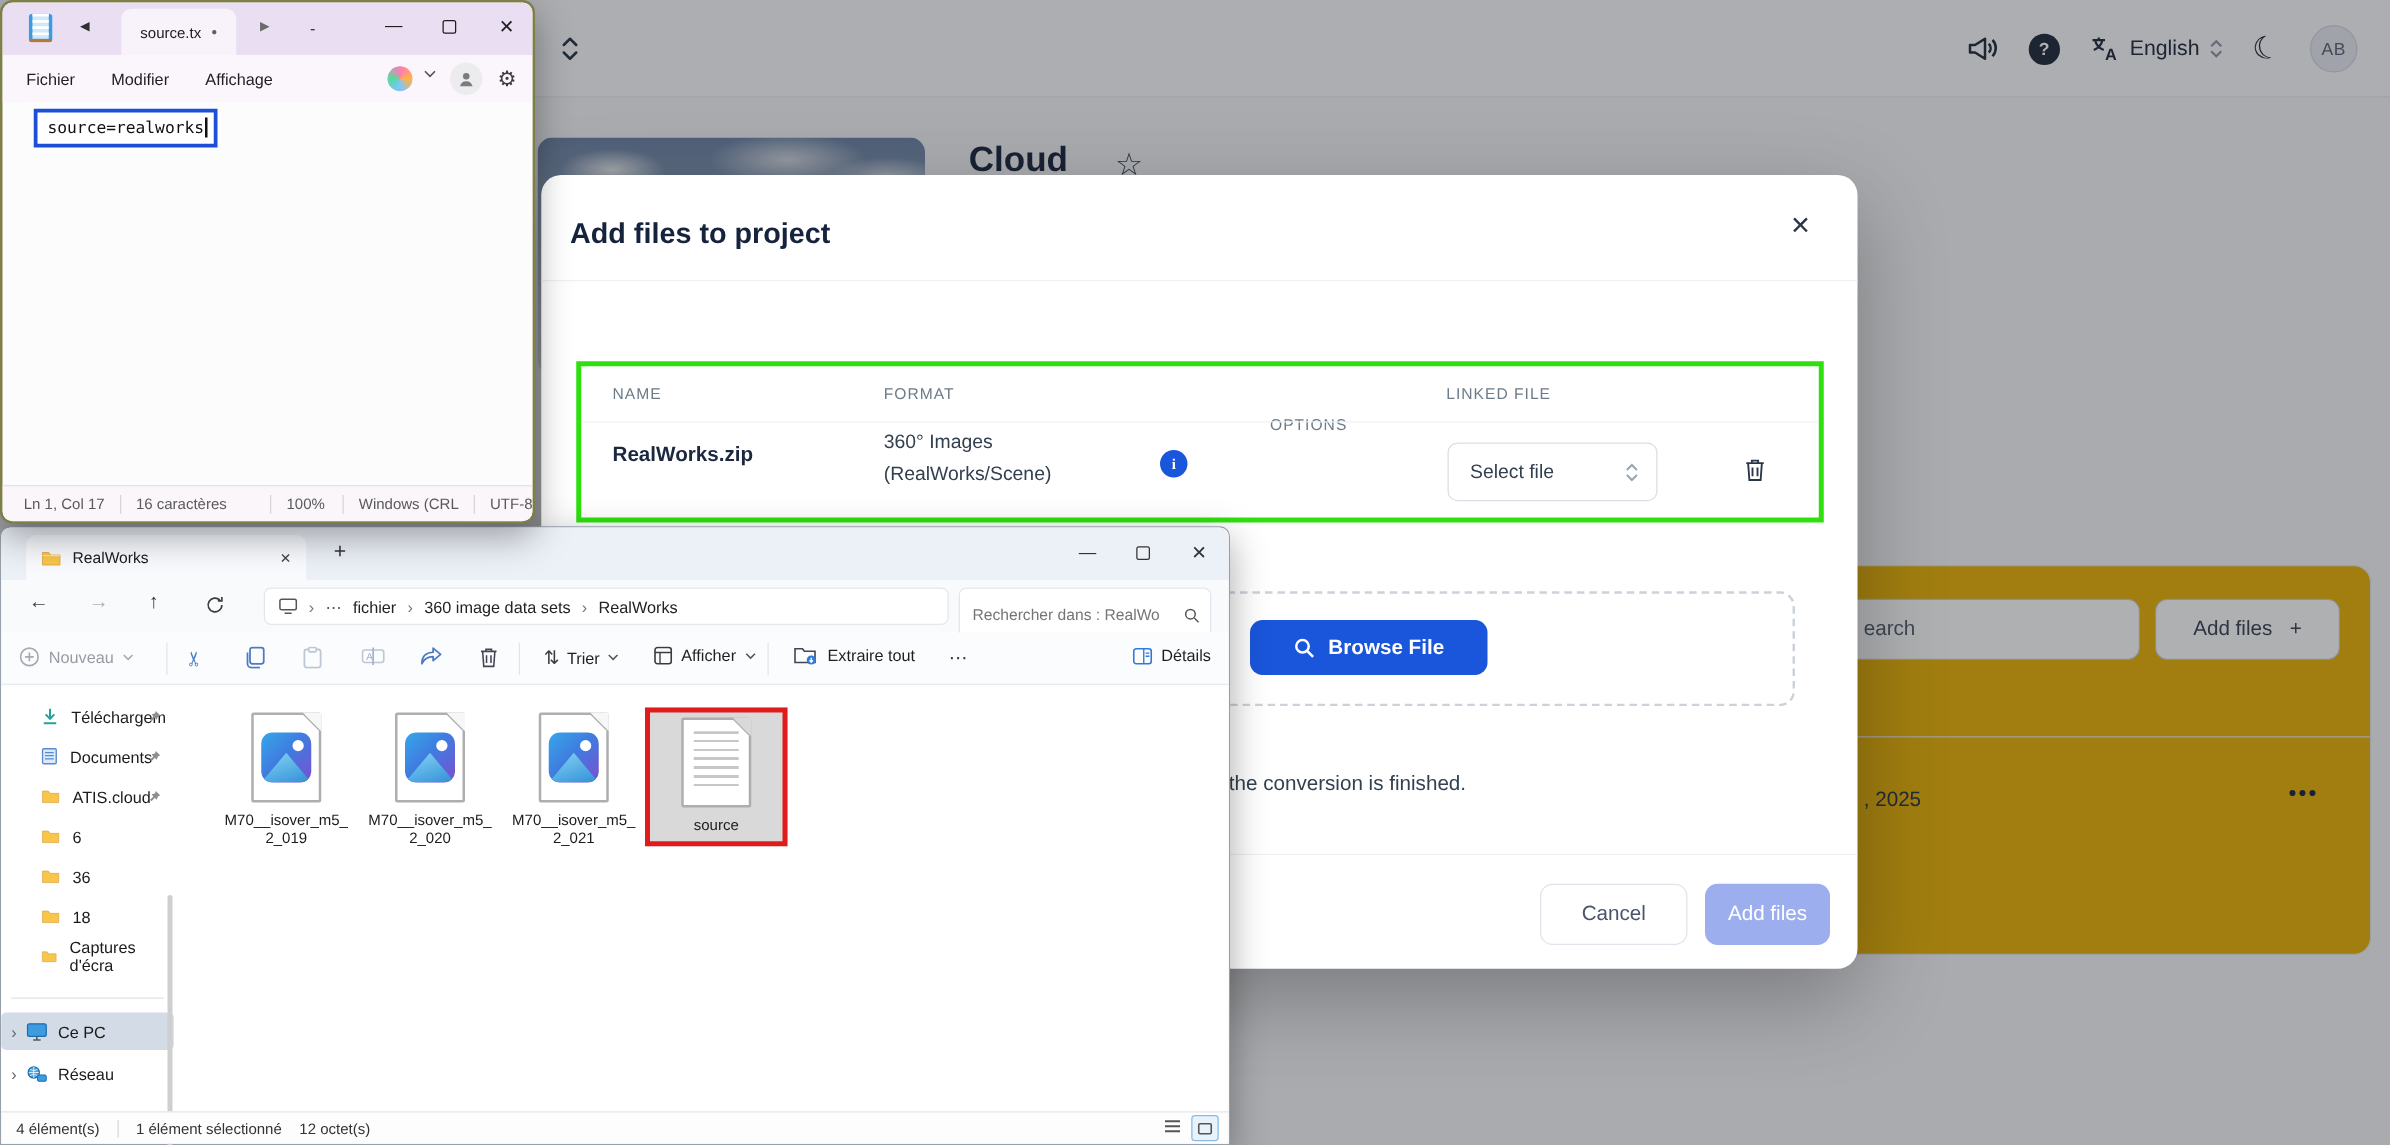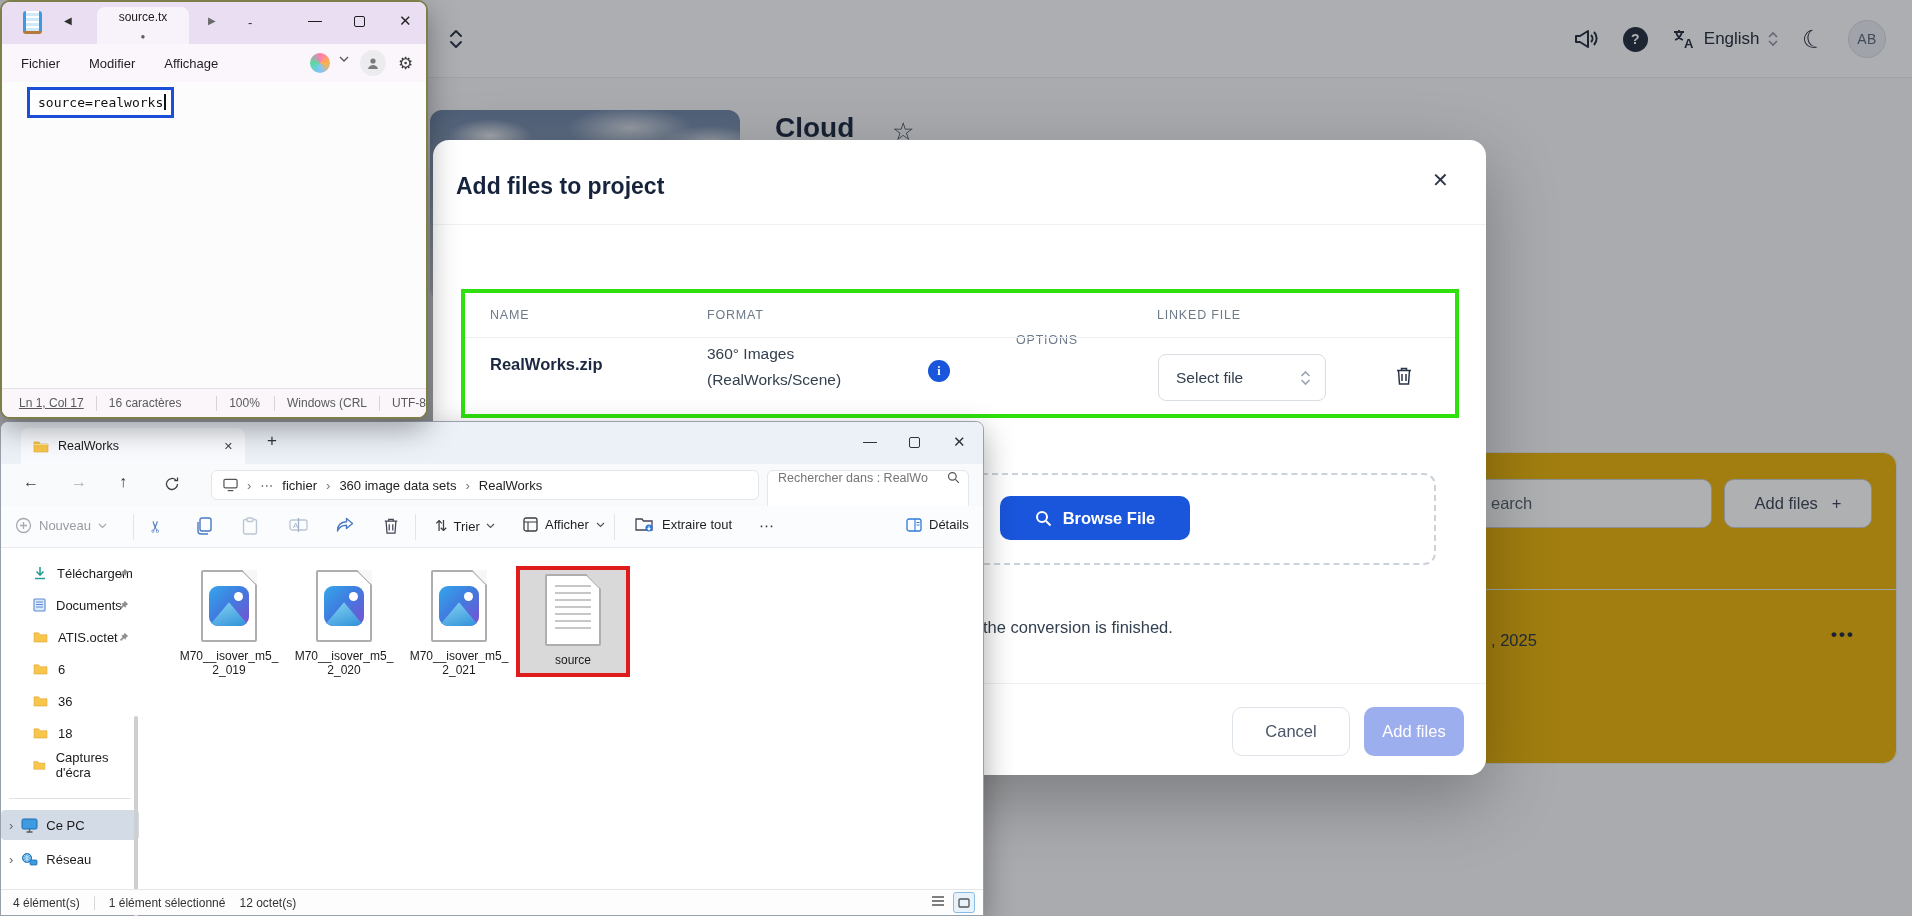--- a/index.html
+++ b/index.html
@@ -59,21 +59,21 @@
   .ex-tabs { position:absolute; left:0; right:0; top:0; height:42px; background:#ecf1f8; border-radius:8px 8px 0 0; }
   .ex-tab { position:absolute; left:20px; top:6px; width:224px; height:36px; background:#f9fbfe; border-radius:8px 8px 0 0; display:flex; align-items:center; gap:9px; padding:0 12px; font-size:12.5px; color:#1b1b1b; }
   .ex-tab .grow { flex:1; }
   .ex-newtab { position:absolute; left:266px; top:9px; font-size:17px; color:#333; }
   .winctl { position:absolute; font-size:14px; color:#333; top:11px; }
   .maxbox { position:absolute; width:11px; height:11px; border:1.3px solid #333; border-radius:2px; top:15px; }
   .ex-nav { position:absolute; left:0; right:0; top:42px; height:42px; background:#f8fafc; }
   .navg { position:absolute; top:9px; font-size:16px; color:#3c3c3c; }
   .ex-address { position:absolute; left:210px; top:6px; width:548px; height:30px; background:#fff; border:1px solid #e3e7ec; border-radius:6px; display:flex; align-items:center; gap:9px; padding:0 11px; font-size:13px; color:#222; }
   .crumb-sep { color:#777; font-size:13px; }
-  .ex-search { position:absolute; left:766px; top:6px; width:202px; height:44px; background:#fff; border:1px solid #e3e7ec; border-radius:6px; display:flex; align-items:flex-start; padding:0 8px 0 10px; }
+  .ex-search { position:absolute; left:766px; top:6px; width:202px; height:44px; background:#fff; border:1px solid #e3e7ec; border-radius:6px; display:flex; align-items:center; padding:0 8px 0 10px; }
   .ex-search input { border:none; outline:none; flex:1; font-size:12.5px; color:#444; font-family:"Liberation Sans",sans-serif; background:transparent; width:160px; }
   .ex-toolbar { position:absolute; left:0; right:0; top:84px; height:42px; background:#fbfcfe; border-bottom:1px solid #e7eaee; }
   .tbi { position:absolute; top:11px; }
   .tb-sep { position:absolute; top:8px; height:26px; border-left:1px solid #e2e5ea; }
   .tb-label { font-size:13px; color:#1f1f1f; }
   .tb-gray { color:#9a9aa2; }
   .ex-body { position:absolute; left:0; right:0; top:126px; bottom:26px; background:#fff; }
   .sb-item { position:absolute; left:8px; width:124px; height:30px; display:flex; align-items:center; gap:10px; font-size:13px; color:#1b1b1b; padding-left:24px; border-radius:4px; }
   .sb-pin { position:absolute; right:4px; }
   .sb-div { position:absolute; left:8px; width:122px; top:250px; border-top:1px solid #e2e2e2; }
@@ -96,21 +96,21 @@
   .st-sep { height:14px; border-left:1px solid #d8d8d8; }
   .view-sel { position:absolute; right:8px; top:2px; width:22px; height:21px; border:1px solid #89bbe4; background:#e7f2fb; border-radius:3px; display:flex; align-items:center; justify-content:center; }
   .view-list { position:absolute; right:38px; top:5px; }
 
   
   #notepad { position:absolute; left:0; top:0; width:428px; height:419px; background:#fdfcfd; border:2px solid #7e7e49; border-radius:10px; box-shadow:0 10px 30px rgba(0,0,0,.35); z-index:5; overflow:hidden; }
   .np-title { position:absolute; left:0; right:0; top:0; height:42px; background:#e9def2; }
   .np-appicon { position:absolute; left:21px; top:9px; width:19px; height:23px; background:#3b9ae0; border-radius:3px; border-bottom:3px solid #b5793a;
      background-image:linear-gradient(#fff 0 2px, transparent 2px), linear-gradient(#cfe8fa 0 0); background-size:13px 5px; background-position:3px 5px; background-repeat:repeat-y; }
   .np-tabnav { position:absolute; top:13px; font-size:10px; color:#2f2f2f; }
-  .np-tab { position:absolute; left:95px; top:5px; width:92px; height:37px; background:#f8f2fa; border-radius:8px 8px 0 0; display:flex; align-items:center; justify-content:center; gap:8px; font-size:12px; color:#1b1b1b;flex-direction:column; }
+  .np-tab { position:absolute; left:95px; top:5px; width:92px; height:37px; background:#f8f2fa; border-radius:8px 8px 0 0; display:flex; align-items:center; justify-content:center; gap:8px; font-size:12px; color:#1b1b1b; }
   .np-dot { font-size:8px; color:#5f5f5f; }
   .np-menu { position:absolute; left:0; right:0; top:42px; height:38px; background:#fbf6fc; display:flex; align-items:center; padding-left:19px; gap:29px; font-size:13px; color:#1f1f1f; }
   .np-copilot { position:absolute; left:308px; top:51px; width:20px; height:20px; border-radius:50%; background:conic-gradient(#ff7ab8,#ffb347,#7ec4ff,#59d9a0,#ff7ab8); }
   .np-mchev { position:absolute; left:337px; top:54px; }
   .np-person { position:absolute; left:358px; top:48px; width:26px; height:26px; border-radius:50%; background:#ececef; display:flex; align-items:center; justify-content:center; }
   .np-gear { position:absolute; left:396px; top:51px; font-size:17px; color:#3f3f3f; }
   .np-editor { position:absolute; left:0; right:0; top:80px; bottom:29px; background:#fdfcfd;margin-left:12px; }
   .np-sel { position:absolute; left:13px; top:5px; border:3px solid #1d4ed8; padding:4px 5px 5px 8px; font-family:"DejaVu Sans Mono","Liberation Mono",monospace; font-size:13px; color:#111; display:flex; align-items:center; background:#fff; }
   .np-caret { width:2px; height:16px; background:#111; margin-left:1px; }
   .np-status { position:absolute; left:0; right:0; bottom:0; height:29px; background:#faf6fa; border-top:1px solid #e7e0e8; display:flex; align-items:center; font-size:12px; color:#5a5a5a; padding-left:17px; }
@@ -360,21 +360,21 @@
       <span class="sb-pin">
           <svg width="11" height="11" viewBox="0 0 14 14">
             <path d="M8.5 1l4.5 4.5-2.2.8-1.5 3.5-1.8-1.8L4 11.5l-1.5-1.5L6 6.5 4.2 4.7 7.7 3.2z" fill="#8f8f8f"></path>
           </svg>
         </span>
     </div>
     <div class="sb-item" style="top:74px;">
       <svg width="15" height="12" viewBox="0 0 16 13">
           <path d="M1 2h5l1.5 2H15v8H1z" fill="#f7c64a" stroke="#dba23a" stroke-width=".6"></path>
         </svg>
-      <span>ATIS.octet</span>
+      <span>ATIS.cloud</span>
       <span class="sb-pin">
           <svg width="11" height="11" viewBox="0 0 14 14">
             <path d="M8.5 1l4.5 4.5-2.2.8-1.5 3.5-1.8-1.8L4 11.5l-1.5-1.5L6 6.5 4.2 4.7 7.7 3.2z" fill="#8f8f8f"></path>
           </svg>
         </span>
     </div>
     <div class="sb-item" style="top:106px;">
       <svg width="15" height="12" viewBox="0 0 16 13">
           <path d="M1 2h5l1.5 2H15v8H1z" fill="#f7c64a" stroke="#dba23a" stroke-width=".6"></path>
         </svg>
@@ -507,21 +507,21 @@
       </svg>
   </span>
   <span class="np-gear">⚙</span>
   <div class="np-editor">
     <div class="np-sel">
       <span>source=realworks</span>
       <span class="np-caret"></span>
     </div>
   </div>
   <div class="np-status">
-    <span class="seg" style="width:72px;text-decoration:underline;">Ln 1, Col 17</span>
+    <span class="seg" style="width:72px;">Ln 1, Col 17</span>
     <span class="np-ssep"></span>
     <span class="seg" style="width:92px;">16 caractères</span>
     <span class="np-ssep" style="margin-left:28px;"></span>
     <span class="seg" style="width:38px;">100%</span>
     <span class="np-ssep"></span>
     <span class="seg" style="width:86px;">Windows (CRL</span>
     <span class="np-ssep"></span>
     <span class="seg">UTF-8</span>
   </div>
 </div>

